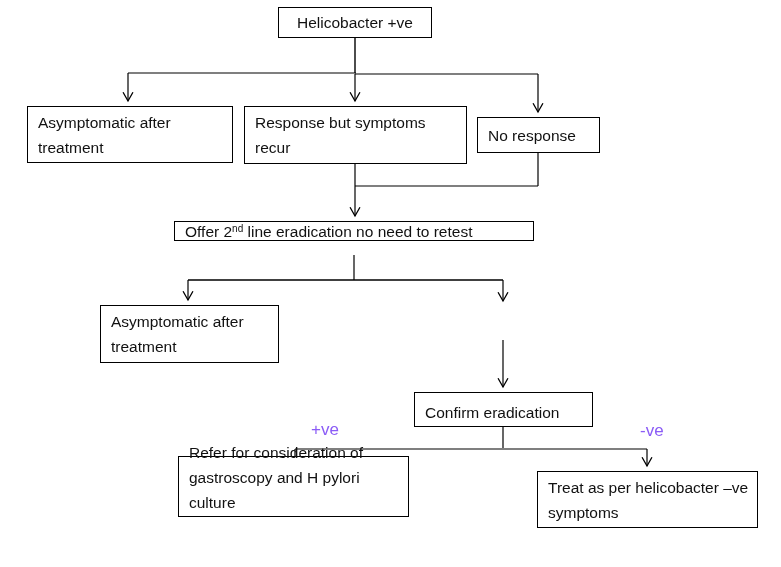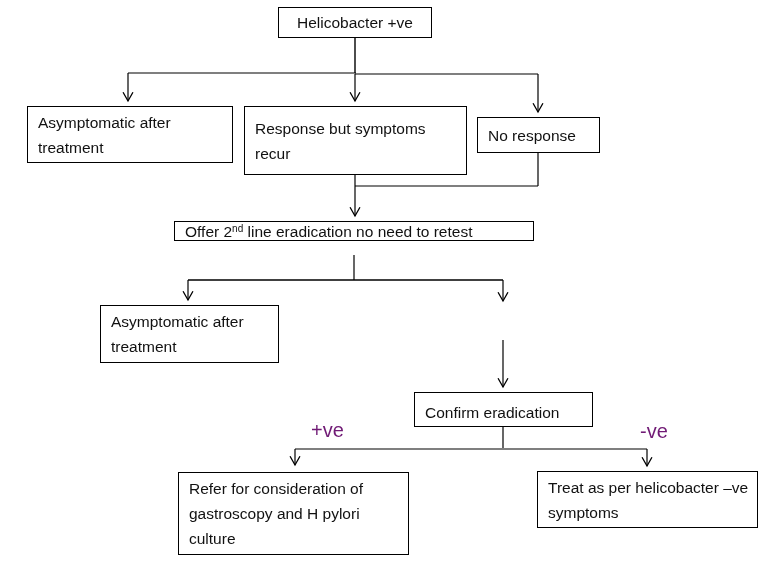--- a/index.html
+++ b/index.html
@@ -32,22 +32,22 @@
     align-items: center;
     padding: 1px 8px 1px 10px;
   }
   .box.center {
     justify-content: center;
     text-align: center;
     padding: 1px 4px;
   }
   .edge-label {
     position: absolute;
-    color: #701a75;
-    font-size: 20px;
+    color: #8b5cf6;
+    font-size: 17px;
     line-height: 16px;
   }
   sup.ord {
     font-size: 10px;
     line-height: 0;
     vertical-align: 5px;
   }
 </style>
 </head>
 <body>
@@ -83,21 +83,21 @@
   </svg>
 
   <div class="box center" style="left:278px; top:7px; width:154px; height:31px;justify-content:center;">
     <span>Helicobacter +ve</span>
   </div>
 
   <div class="box" style="left:27px; top:106px; width:206px; height:57px;">
     <span>Asymptomatic after treatment</span>
   </div>
 
-  <div class="box" style="left:244px; top:106px; width:223px; height:69px;">
+  <div class="box" style="left:244px; top:106px; width:223px; height:58px;">
     <span>Response but symptoms recur</span>
   </div>
 
   <div class="box" style="left:477px; top:117px; width:123px; height:36px;">
     <span>No response</span>
   </div>
 
   <div class="box" style="left:174px; top:221px; width:360px; height:20px;">
     <span>
       <span>Offer 2</span><sup class="ord">nd</sup><span> line eradication no need to retest</span>
@@ -106,21 +106,21 @@
 
   <div class="box" style="left:100px; top:305px; width:179px; height:58px;">
     <span>Asymptomatic after treatment</span>
   </div>
 
 
   <div class="box" style="left:414px; top:392px; width:179px; height:35px;align-items:flex-end;">
     <span>Confirm eradication</span>
   </div>
 
-  <div class="box" style="left:178px; top:472px; width:231px; height:83px;">
+  <div class="box" style="left:178px; top:456px; width:231px; height:61px;align-items:flex-end;">
     <span>Refer for consideration of gastroscopy and H pylori culture</span>
   </div>
 
   <div class="box" style="left:537px; top:471px; width:221px; height:57px;">
     <span>Treat as per helicobacter –ve symptoms</span>
   </div>
 
   <div class="edge-label" style="left:311px; top:422px;">+ve</div>
   <div class="edge-label" style="left:640px; top:423px;">-ve</div>
 

